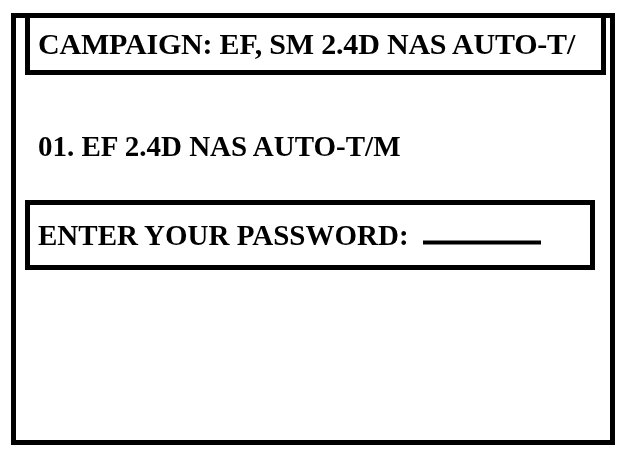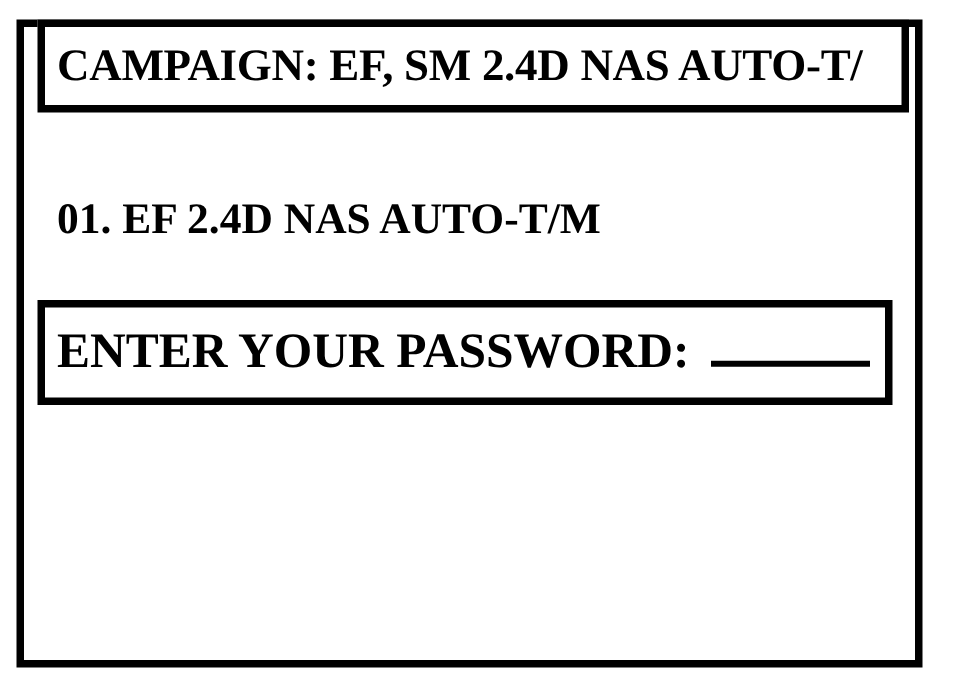--- a/index.html
+++ b/index.html
@@ -91,21 +91,21 @@
     position: absolute;
     left: 8px;
     top: 50%;
     transform: translateY(-50%);
     right: 10px;
     display: flex;
     align-items: baseline;
     white-space: nowrap;
   }
   #password-label {
-    font-size: 33px;
+    font-size: 29px;
     font-weight: bold;
     line-height: 1;
     color: #000000;
   }
   #password-input-blank {
     display: inline-block;
     margin-left: 14px;
     width: 118px;
     height: 20px;
     border-bottom: 4px solid #000000;

